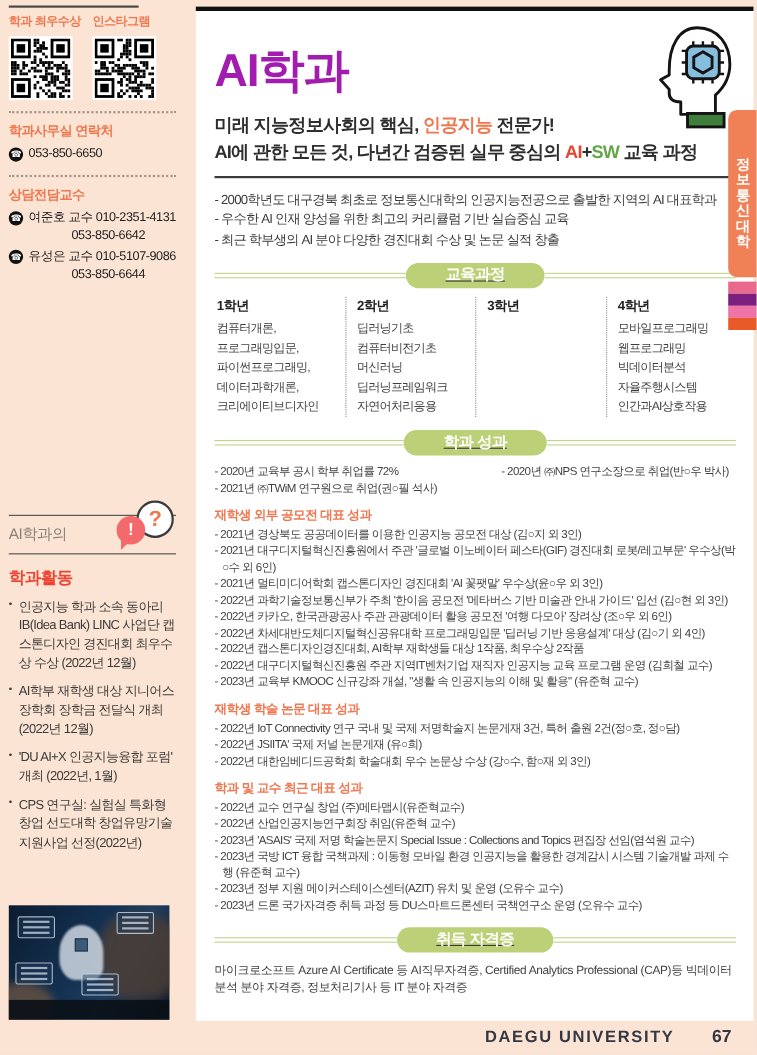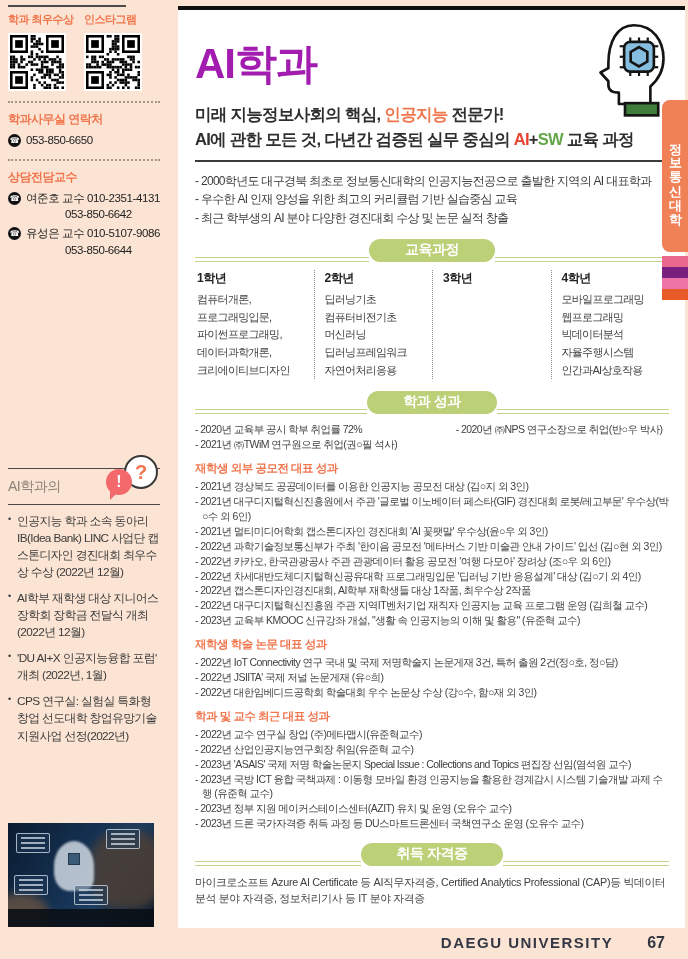--- a/index.html
+++ b/index.html
@@ -50,21 +50,21 @@
     border-top:4px solid #101010; padding:14px 16px 0 17px; overflow:hidden; }
   .dept-title { margin-top:12px; font-size:42px; font-weight:bold; color:#a21caf; letter-spacing:-1px; }
   .head-icon { position:absolute; right:16px; top:10px; width:88px; height:98px; }
   .subtitle { margin-top:10px; font-size:16.5px; font-weight:bold; color:#2e2e2e; letter-spacing:-0.7px; line-height:1.5; }
   .hl-orange { color:#f0764e; }
   .hl-red { color:#e8432e; }
   .hl-green { color:#64a548; }
   .title-divider { border-top:2px solid #3a3a3a; margin-top:8px; }
   .intro { margin-top:10px; }
   .intro .list-line { font-size:12px; color:#3b3b3b; letter-spacing:-0.7px; line-height:1.55; padding-left:8px; text-indent:-8px; }
-  .band { display:flex; align-items:flex-end; margin:12px 0 8px 0; }
+  .band { display:flex; align-items:center; margin:12px 0 8px 0;text-decoration:underline; }
   .band-line { flex:1; height:5px; border-top:1.5px solid #c2d48a; border-bottom:1.5px solid #c2d48a; }
   .band-pill { background:#bcd077; color:#fff; font-weight:bold; font-size:14px; letter-spacing:-0.5px;
     padding:2px 36px 3px 36px; border-radius:13px; white-space:nowrap; }
   .curr { display:grid; grid-template-columns:1fr 1fr 1fr 1fr; margin-top:4px; }
   .curr-col { padding:0 4px 0 10px; }
   .curr-col + .curr-col { border-left:1.5px dotted #8b8b8b; }
   .curr-col:first-child { padding-left:2px; }
   .curr-year { font-size:12px; font-weight:bold; color:#222; letter-spacing:-0.5px; margin-bottom:4px; }
   .curr-col .list-line { font-size:11px; color:#3f3f3f; letter-spacing:-0.7px; line-height:1.6; }
   .sub-sec { margin-top:9px; }
@@ -403,20 +403,21 @@
       <span>유성은 교수 010-5107-9086</span>
     </div>
     <div class="phone-sub" style="padding-left:57px;">053-850-6644</div>
 
     <div class="ai-head-block">
       <span class="ai-head-label">AI학과의</span>
       <span class="bubble-q">?</span>
       <span class="bubble-e">!</span>
     </div>
 
+    <div class="act-heading">학과활동</div>
     <div class="act-list">
         <div class="list-line">인공지능 학과 소속 동아리 IB(Idea Bank) LINC 사업단 캡스톤디자인 경진대회 최우수상 수상 (2022년 12월)</div>
         <div class="list-line">AI학부 재학생 대상 지니어스장학회 장학금 전달식 개최 (2022년 12월)</div>
         <div class="list-line">'DU AI+X 인공지능융합 포럼' 개최 (2022년, 1월)</div>
         <div class="list-line">CPS 연구실: 실험실 특화형 창업 선도대학 창업유망기술 지원사업 선정(2022년)</div>
       </div>
 
     <div class="photo">
       <span class="hand1"></span>
         <span class="hand2"></span>

